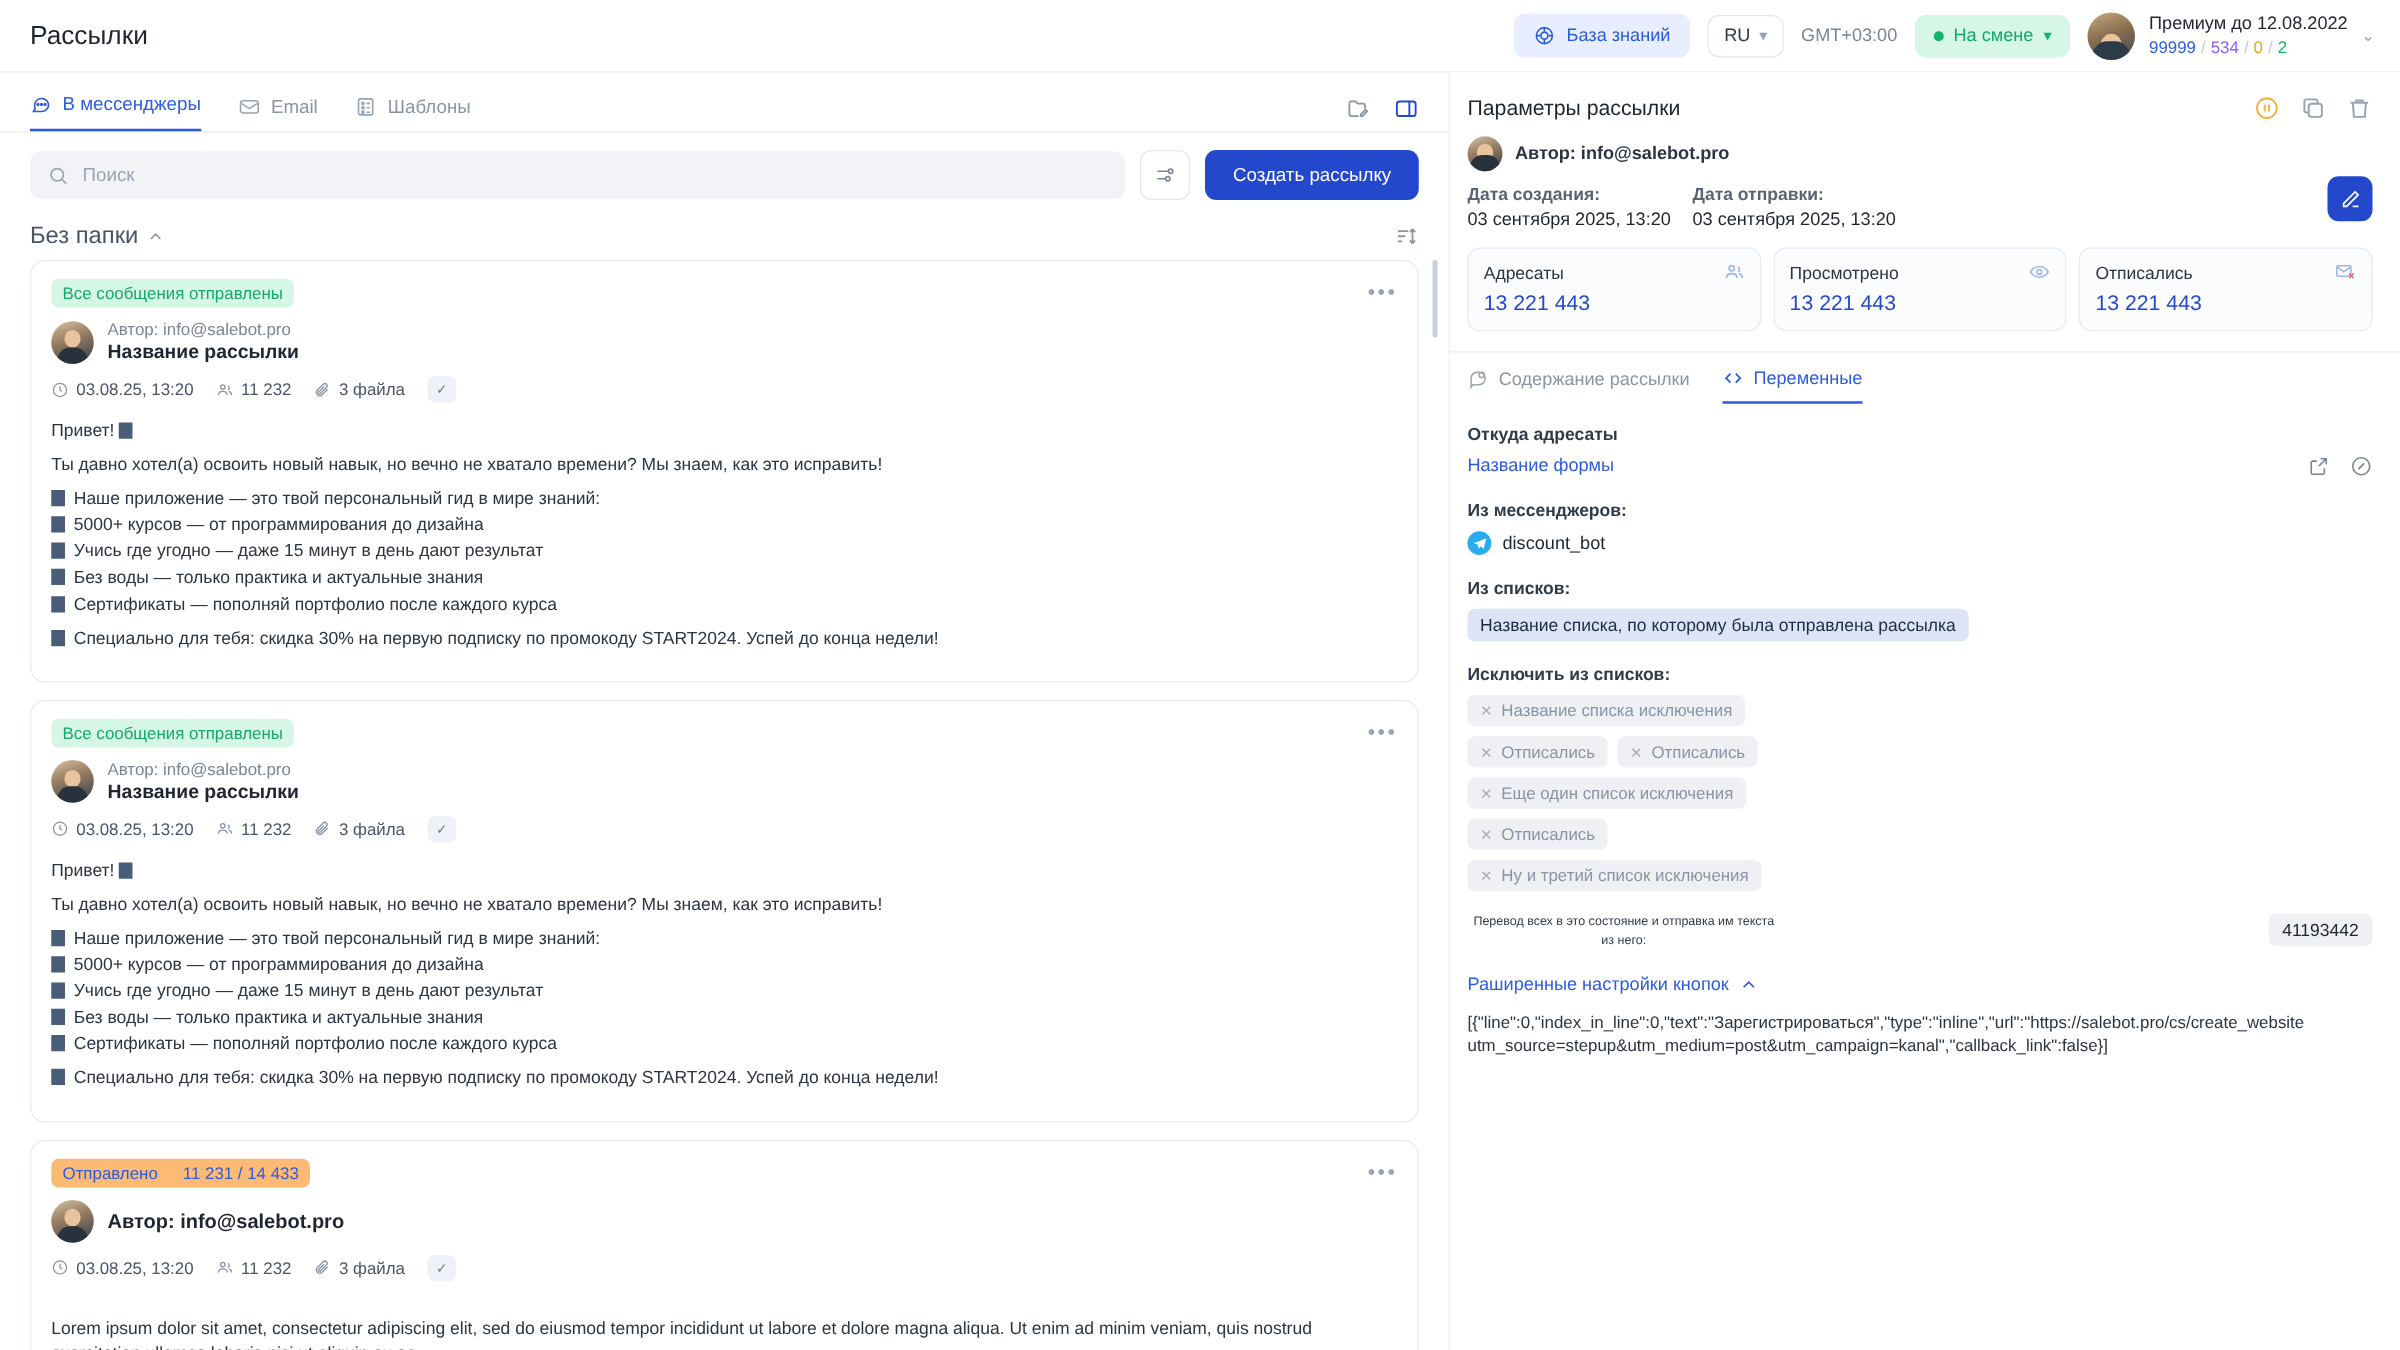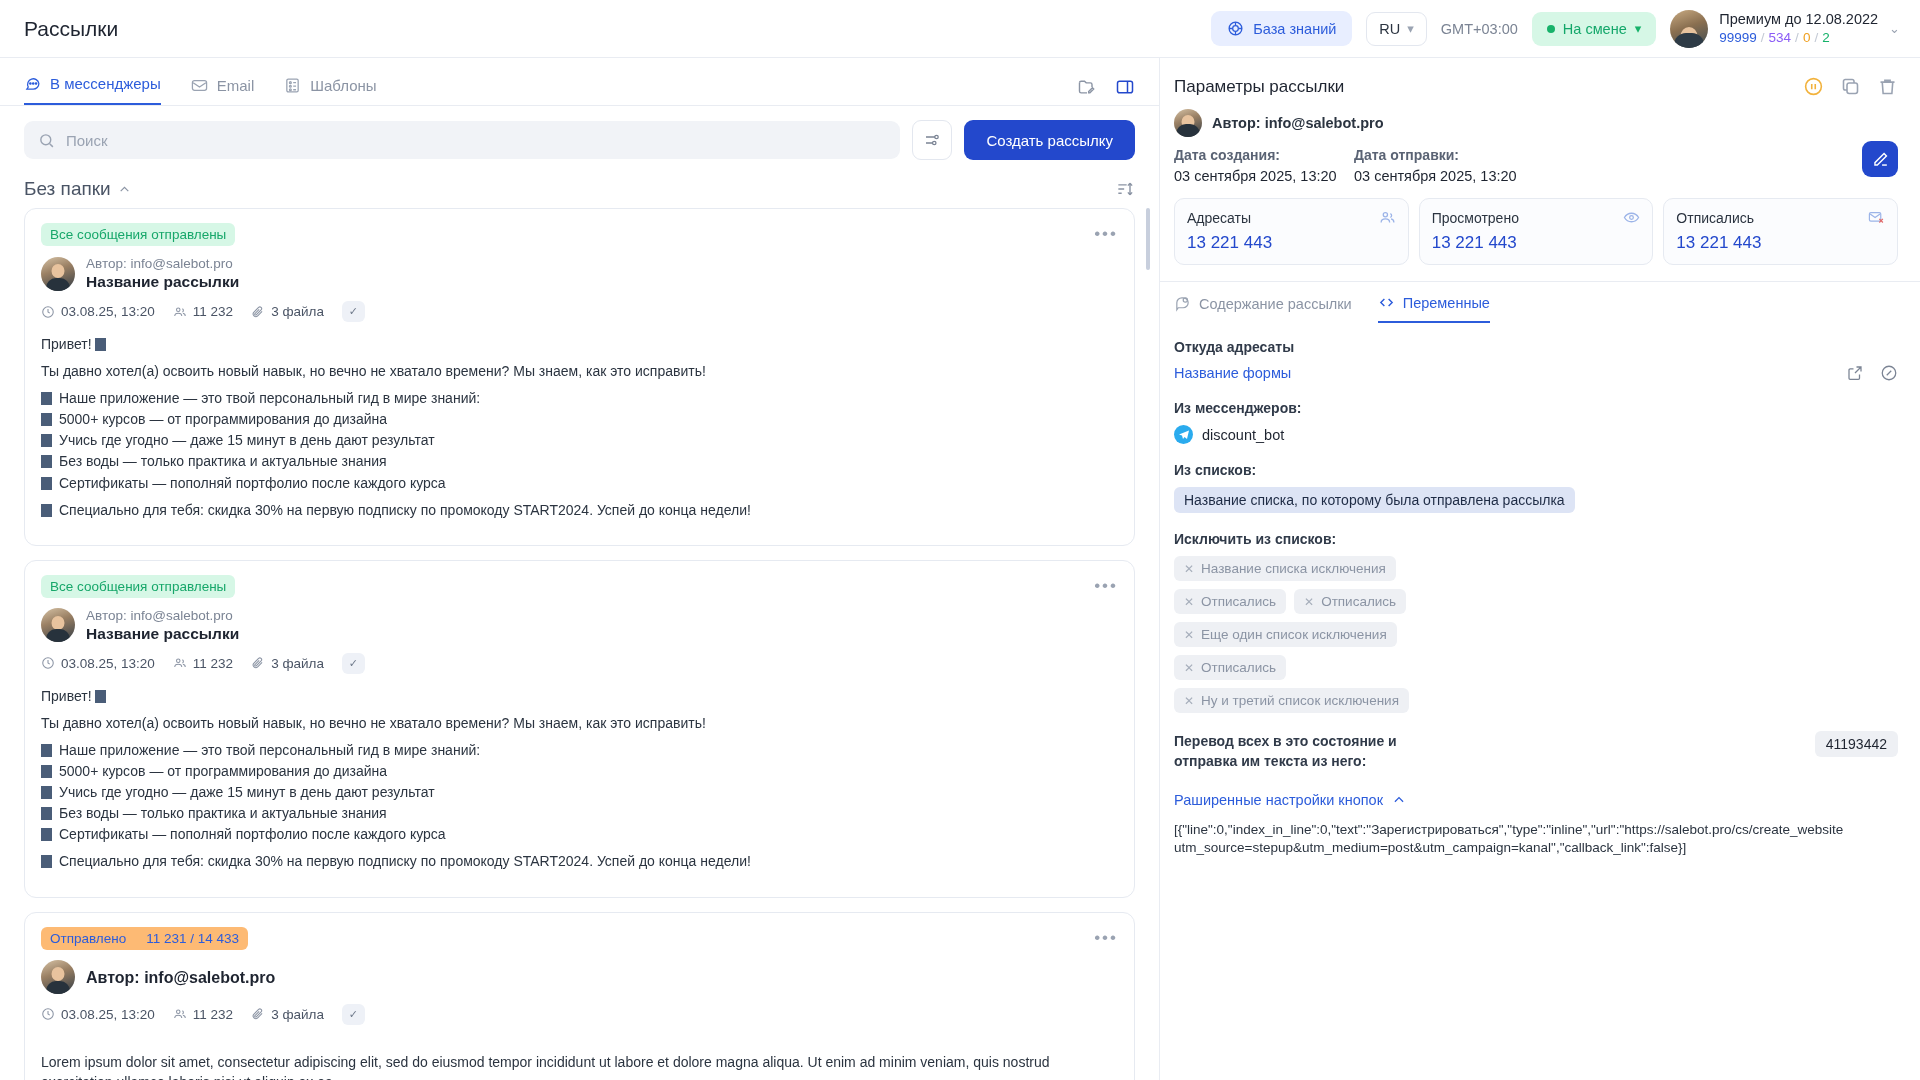--- a/index.html
+++ b/index.html
@@ -202,21 +202,21 @@
     display: inline-block; background: #dde4f5; color: #1e2b45; border-radius: 6px;
     padding: 5px 10px; font-size: 14px; margin-top: 9px;
   }
   .chips-wrap { display: flex; flex-wrap: wrap; gap: 8px; margin-top: 9px; max-width: 330px; }
   .x-chip {
     display: inline-flex; align-items: center; gap: 7px; background: #eef0f4;
     color: #8b94a4; border-radius: 6px; padding: 5px 10px; font-size: 13.5px; cursor: pointer;
   }
   .x-mark { font-size: 12px; color: #a6aebb; }
   .state-row { display: flex; align-items: flex-start; margin-top: 18px; gap: 10px; }
-  .state-lbl { font-size: 14px; color: #303a49; font-weight: bold; line-height: 1.45; max-width: 250px; }
+  .state-lbl { font-size: 10px; color: #303a49; font-weight: normal; line-height: 1.45; max-width: 250px; text-align: center; }
   .state-val {
     margin-left: auto; background: #eef0f4; border-radius: 6px; padding: 5px 11px;
     font-size: 14px; color: #1e2430; white-space: nowrap;
   }
   .adv-row { display: flex; align-items: center; gap: 9px; margin-top: 20px; cursor: pointer; }
   .adv-lbl { font-size: 14.5px; color: #2c5cdb; }
   .json-block { margin-top: 13px; font-size: 13.5px; color: #2b3440; line-height: 1.38; word-break: break-word; }
   svg { display: block; }
 </style>
 </head>

